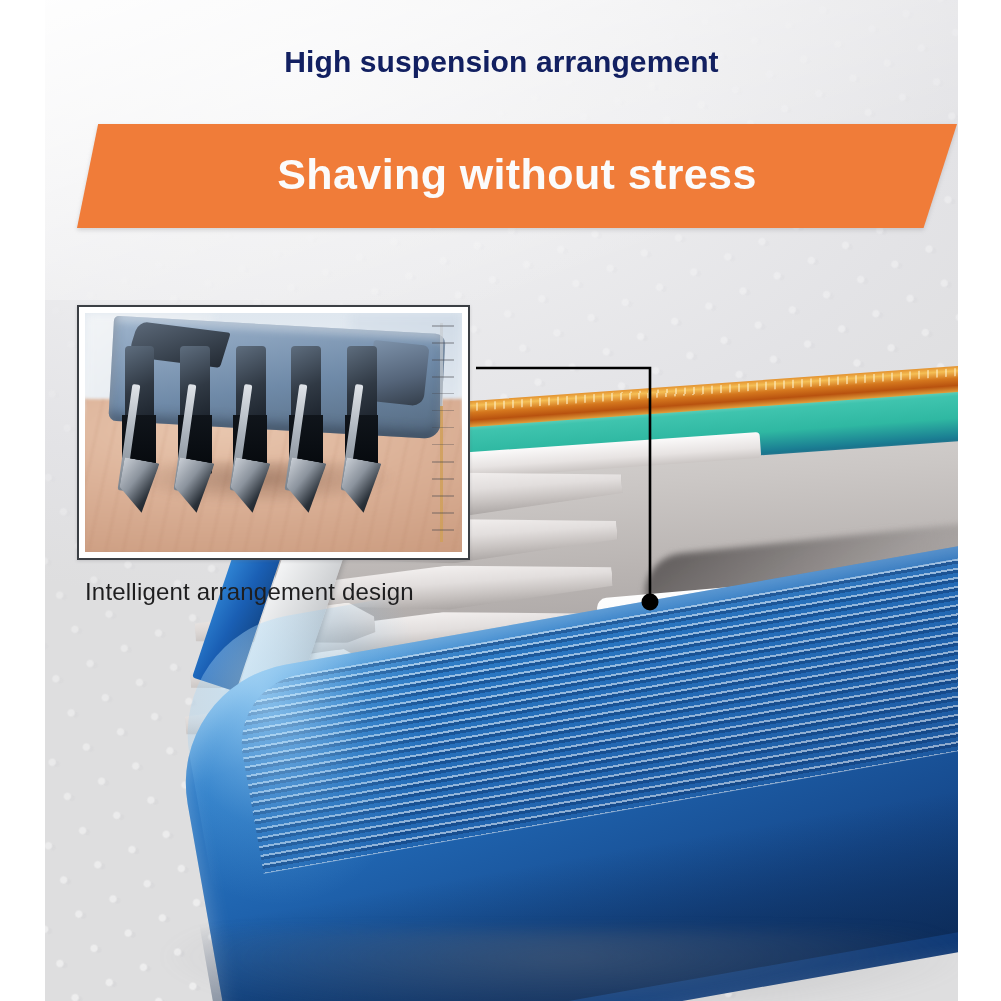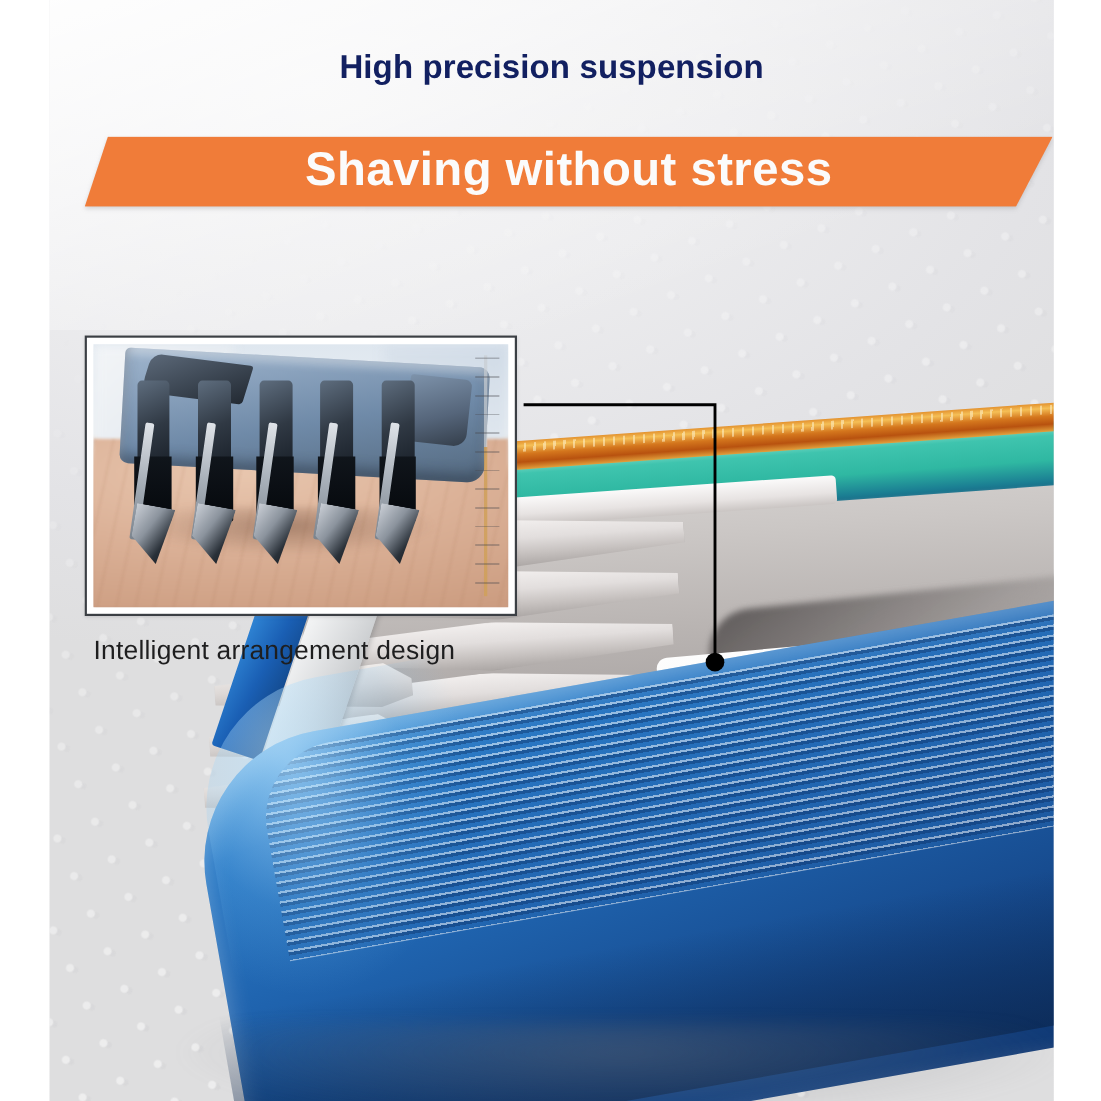--- a/index.html
+++ b/index.html
@@ -69,21 +69,21 @@
     letter-spacing: .1px;
     white-space: nowrap;
   }
 
   
   .ribbon-wrap {
     position: absolute;
     left: 32px;
     top: 124px;
     width: 880px;
-    height: 64px;
+    height: 104px;
     filter: drop-shadow(0 2px 2px rgba(120,120,125,.28));
   }
   .ribbon {
     position: absolute;
     inset: 0;
     background: #f07c39;
     clip-path: polygon(2.4% 0%, 100% 0%, 96.2% 100%, 0% 100%);
   }
   .ribbon-label {
     position: absolute;
@@ -434,21 +434,21 @@
 </head>
 <body>
 
 <div id="stage">
 
   <div class="canvas">
 
     <div class="dot-texture"></div>
     <div class="canvas-sheen"></div>
 
-    <div class="headline">High precision suspension</div>
+    <div class="headline">High suspension arrangement</div>
 
     <div class="ribbon-wrap">
       <div class="ribbon"></div>
       <div class="ribbon-label">Shaving without stress</div>
     </div>
 
     <div class="product">
 
       <div class="cart-back-shadow"></div>
       <div class="cart-back"></div>

